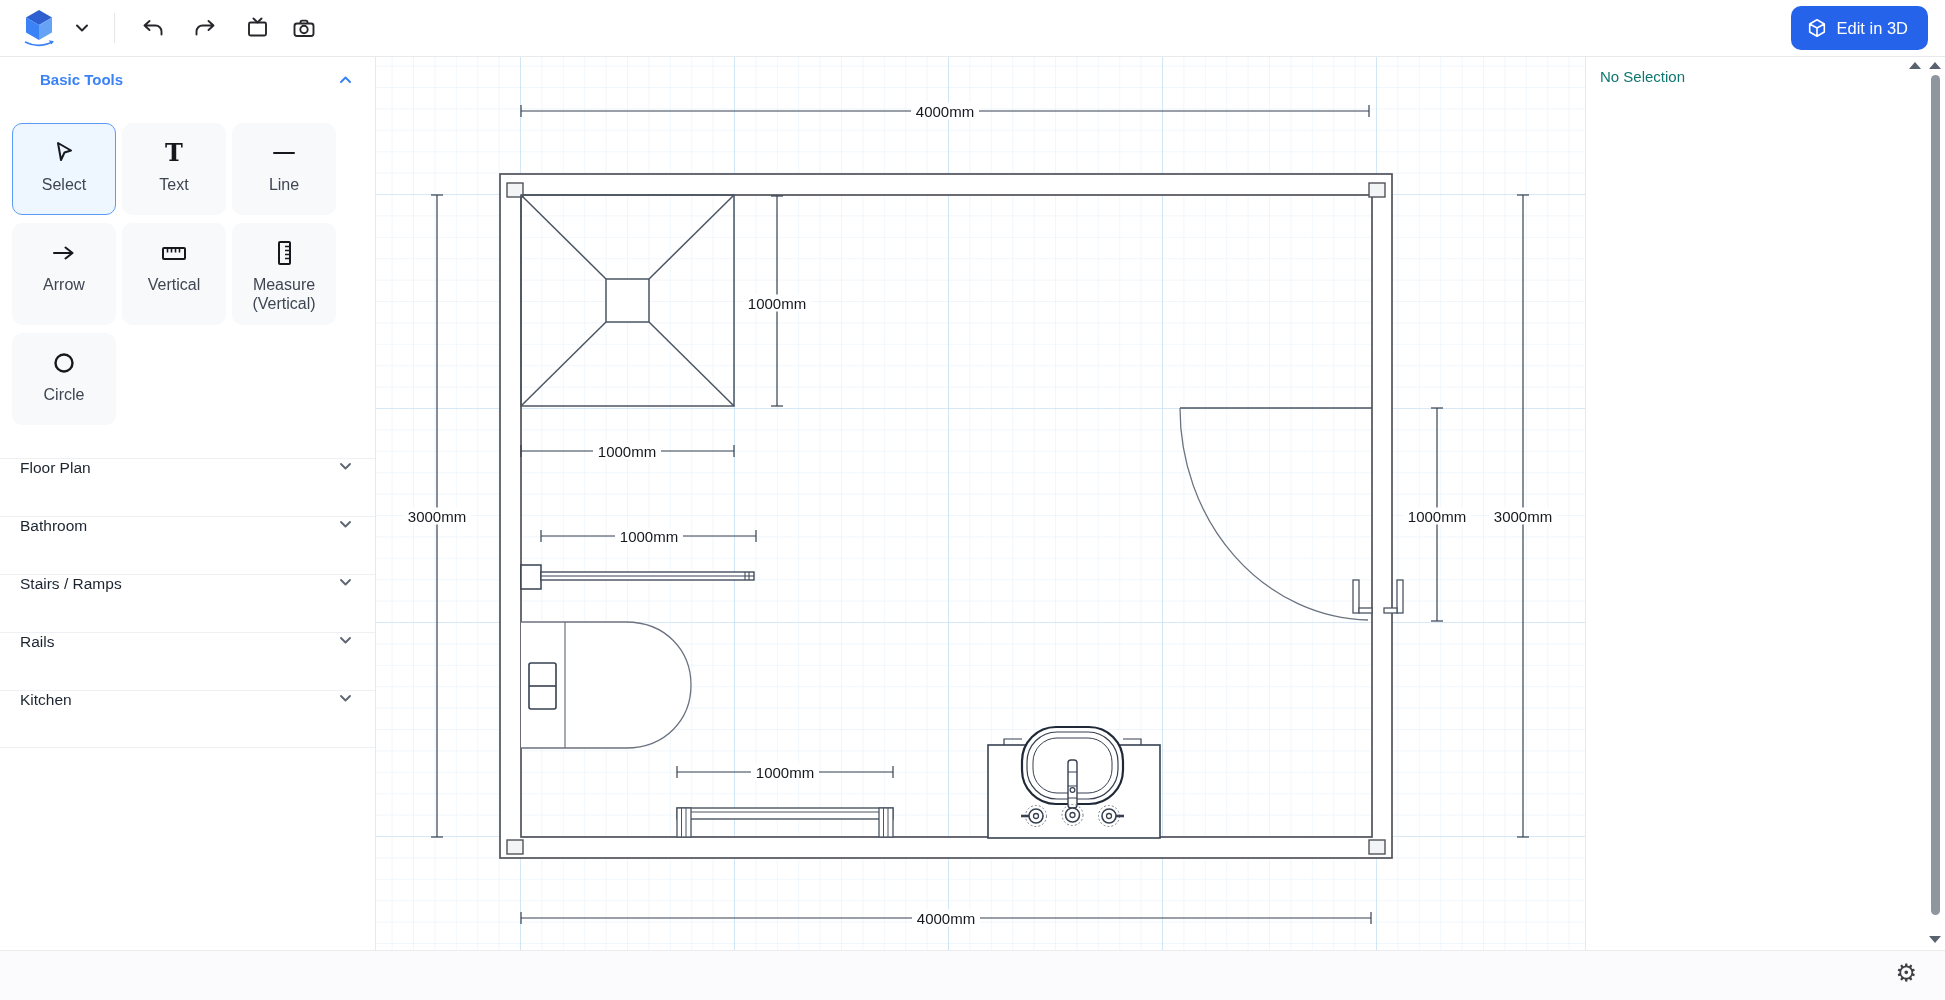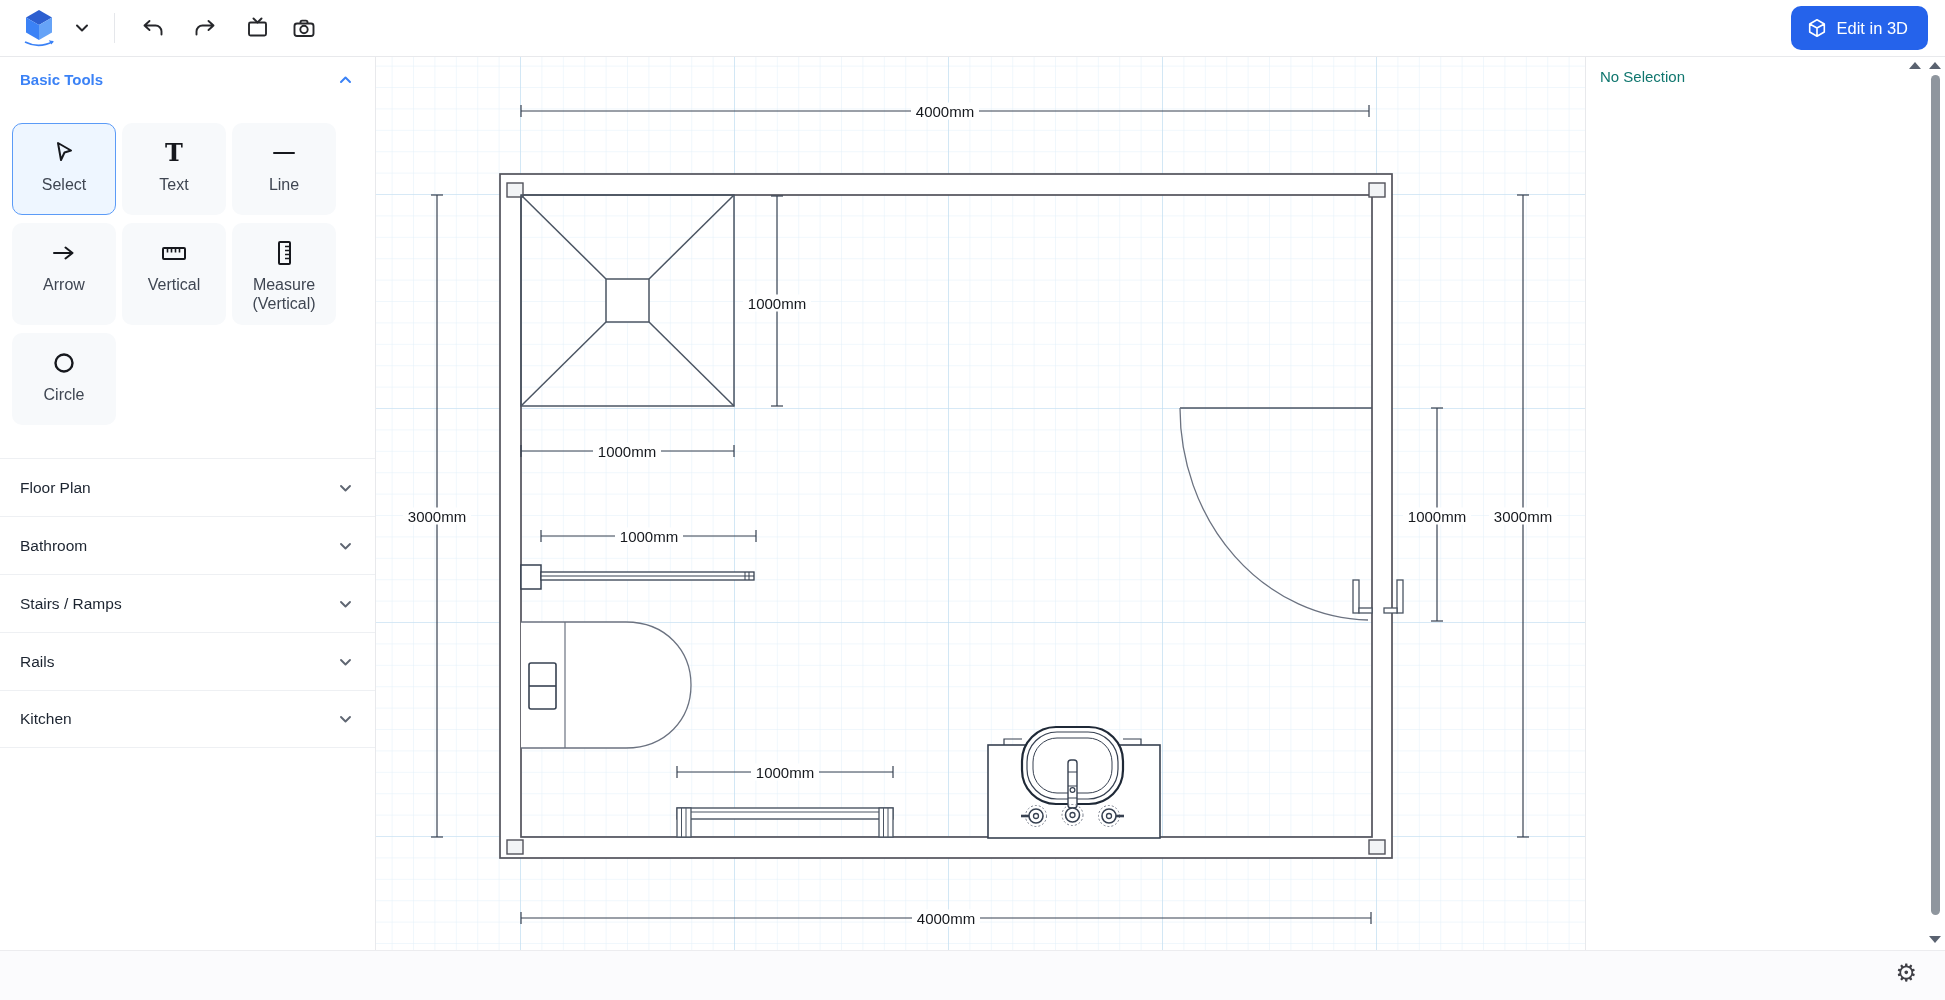--- a/index.html
+++ b/index.html
@@ -17,29 +17,29 @@
   .tb-tv   { margin-left:28px; } .tb-cam  { margin-left:22px; }
   .btn-3d { position:absolute; right:17px; top:6px; height:44px; padding:0 20px 0 16px;
             background:#2563eb; border:none; border-radius:10px; color:#fff; font-size:16.5px;
             font-family:"Liberation Sans",sans-serif; display:flex; align-items:center; gap:9px; cursor:pointer;margin-left:48px; }
 
   
   .sidebar { position:absolute; left:0; top:57px; width:376px; height:893px; background:#fff;
              border-right:1px solid #e8e9ec; }
   .side-header { position:absolute; top:14px; left:20px; right:22px; display:flex;
                  align-items:center; justify-content:space-between; cursor:pointer; }
-  .side-header .hd { color:#3b82f6; font-size:15px; font-weight:bold; }
+  .side-header .hd { color:#3b82f6; font-size:15px; font-weight:bold;margin-left:20px; }
   .tool-grid { position:absolute; top:66px; left:12px; width:330px; display:grid;
                grid-template-columns:repeat(3,104px); gap:8px 6px; }
   .tile { background:#f7f9fb; border:1.5px solid transparent; border-radius:10px; min-height:92px;
           display:flex; flex-direction:column; align-items:center; padding:15px 4px 10px 4px; cursor:pointer; }
   .tile.sel { background:#eef6ff; border-color:#5b9bf7; }
   .tile .lbl { margin-top:9px; font-size:16px; color:#3f4652; text-align:center; line-height:1.18; }
   .sections { position:absolute; top:401px; left:0; width:375px; }
-  .sec-row { height:58px; display:flex; align-items:center; justify-content:space-between;
+  .sec-row { height:58px; display:flex; align-items:flex-start; justify-content:space-between;
              padding:0 22px 0 20px; border-top:1px solid #eef0f3; font-size:15.5px; color:#1c2430; cursor:pointer; }
   .sections .sec-row:last-child { border-bottom:1px solid #eef0f3; }
 
   
   .canvas { position:absolute; left:376px; top:57px; width:1209px; height:893px; background:#fff; }
 
   
   .rpanel { position:absolute; left:1585px; top:57px; width:360px; height:893px; background:#fff;
             border-left:1px solid #e8e9ec; }
   .rpanel .noselect { padding:11px 0 0 14px; font-size:15px; color:#0f766e; }

